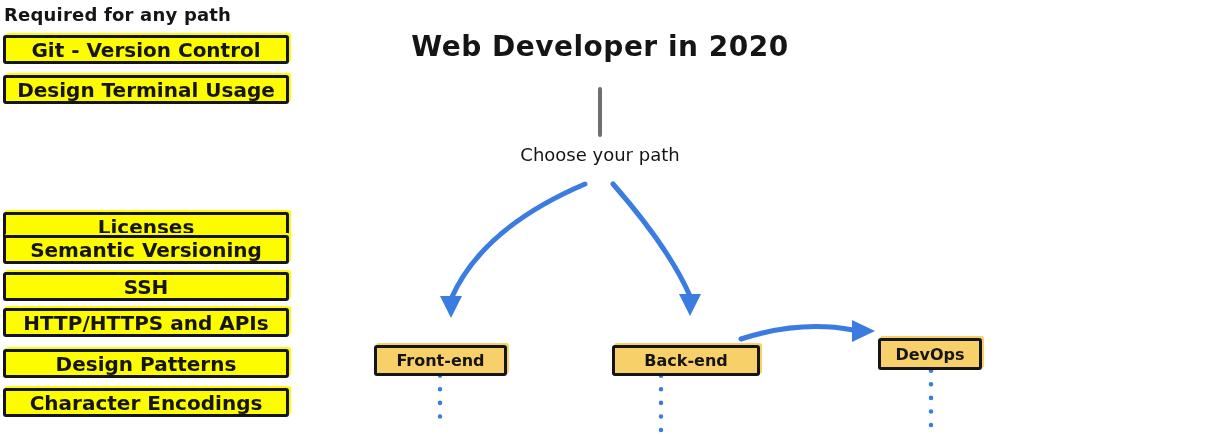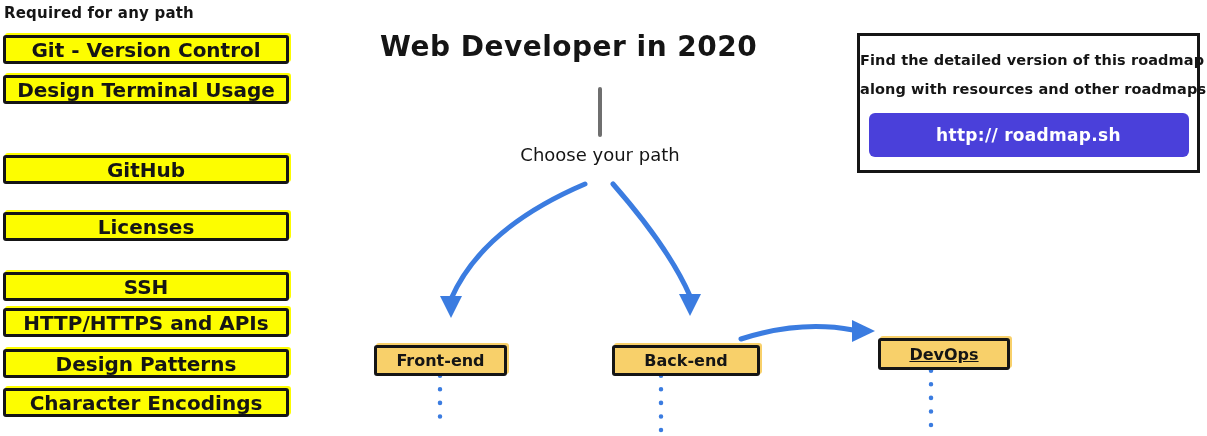--- a/index.html
+++ b/index.html
@@ -9,31 +9,31 @@
     --button-purple:#4A40DA;
     --ink:#151515;
     --stem-gray:#6F6F6F;
   }
   html,body{margin:0;padding:0;background:#ffffff;}
   .canvas{
     position:relative;width:1207px;height:436px;overflow:hidden;background:#ffffff;
     font-family:"DejaVu Sans","Liberation Sans",sans-serif;color:var(--ink);
   }
   .sidebar-title{
-    position:absolute;left:4px;top:4px;font-size:15px;font-weight:bold;letter-spacing:.2px;
+    position:absolute;left:4px;top:4px;font-size:18px;font-weight:bold;letter-spacing:.2px;
   }
   .topic{
     position:absolute;left:3px;width:286px;height:29px;box-sizing:border-box;
     background:var(--highlight-yellow);border:3px solid var(--ink);border-radius:3px;
     box-shadow:2px -2px 0 0 var(--highlight-yellow);
     display:flex;align-items:center;justify-content:center;
     font-size:20px;font-weight:bold;cursor:pointer;white-space:nowrap;
   }
   .page-title{
-    position:absolute;left:380px;top:30px;width:440px;
+    position:absolute;left:380px;top:30px;width:440px;text-align:center;
     font-size:28px;font-weight:bold;letter-spacing:.5px;
   }
   .stem{
     position:absolute;left:598px;top:87px;width:4px;height:50px;
     background:var(--stem-gray);border-radius:2px;
   }
   .choose-label{
     position:absolute;left:460px;top:144px;width:280px;text-align:center;
     font-size:18px;font-weight:normal;
   }
@@ -43,21 +43,21 @@
   .dotted{stroke:var(--arrow-blue);stroke-width:4.5;fill:none;stroke-linecap:round;stroke-dasharray:0.1 13.5;}
   .path-node{
     position:absolute;box-sizing:border-box;background:var(--path-amber);
     border:3px solid var(--ink);border-radius:3px;
     box-shadow:2px -2px 0 0 var(--path-amber);
     display:flex;align-items:center;justify-content:center;
     font-size:16px;font-weight:bold;cursor:pointer;white-space:nowrap;margin-top:23px;
   }
   .node-frontend{left:374px;top:322px;width:133px;height:31px;}
   .node-backend{left:612px;top:322px;width:148px;height:31px;}
-  .node-devops{left:878px;top:315px;width:132px;height:32px;text-decoration:underline;}
+  .node-devops{left:878px;top:315px;width:104px;height:32px;}
   .info-box{
     position:absolute;left:857px;top:33px;width:343px;height:140px;box-sizing:border-box;
     background:#ffffff;border:3px solid var(--ink);
   }
   .info-line{
     width:100%;text-align:center;font-size:14.5px;font-weight:bold;letter-spacing:.1px;
     line-height:29px;white-space:nowrap;
   }
   .info-line.first{margin-top:10px;}
   .info-button{
@@ -69,22 +69,22 @@
 </style>
 </head>
 <body>
 
 <div class="canvas">
 
   <div class="sidebar-title">Required for any path</div>
 
   <div class="topic" style="top:35px">Git - Version Control</div>
   <div class="topic" style="top:75px">Design Terminal Usage</div>
-  <div class="topic" style="top:155px">GitHub</div>
   <div class="topic" style="top:212px">Licenses</div>
+  <div class="topic" style="top:235px">Semantic Versioning</div>
   <div class="topic" style="top:272px">SSH</div>
   <div class="topic" style="top:308px">HTTP/HTTPS and APIs</div>
   <div class="topic" style="top:388px">Character Encodings</div>
   <div class="topic" style="top:349px">Design Patterns</div>
 
   <div class="page-title">Web Developer in 2020</div>
   <div class="stem"></div>
   <div class="choose-label">Choose your path</div>
 
   <svg class="overlay" width="1207" height="436" viewBox="0 0 1207 436">
@@ -99,19 +99,14 @@
 
     <path class="dotted" d="M440,362 L440,425"></path>
     <path class="dotted" d="M661,362 L661,431"></path>
     <path class="dotted" d="M931,357 L931,432"></path>
   </svg>
 
   <div class="path-node node-frontend">Front-end</div>
   <div class="path-node node-backend">Back-end</div>
   <div class="path-node node-devops">DevOps</div>
 
-  <div class="info-box">
-    <div class="info-line first">Find the detailed version of this roadmap</div>
-    <div class="info-line">along with resources and other roadmaps</div>
-    <div class="info-button">http:// roadmap.sh</div>
-  </div>
 
 </div>
 
 </body></html>

